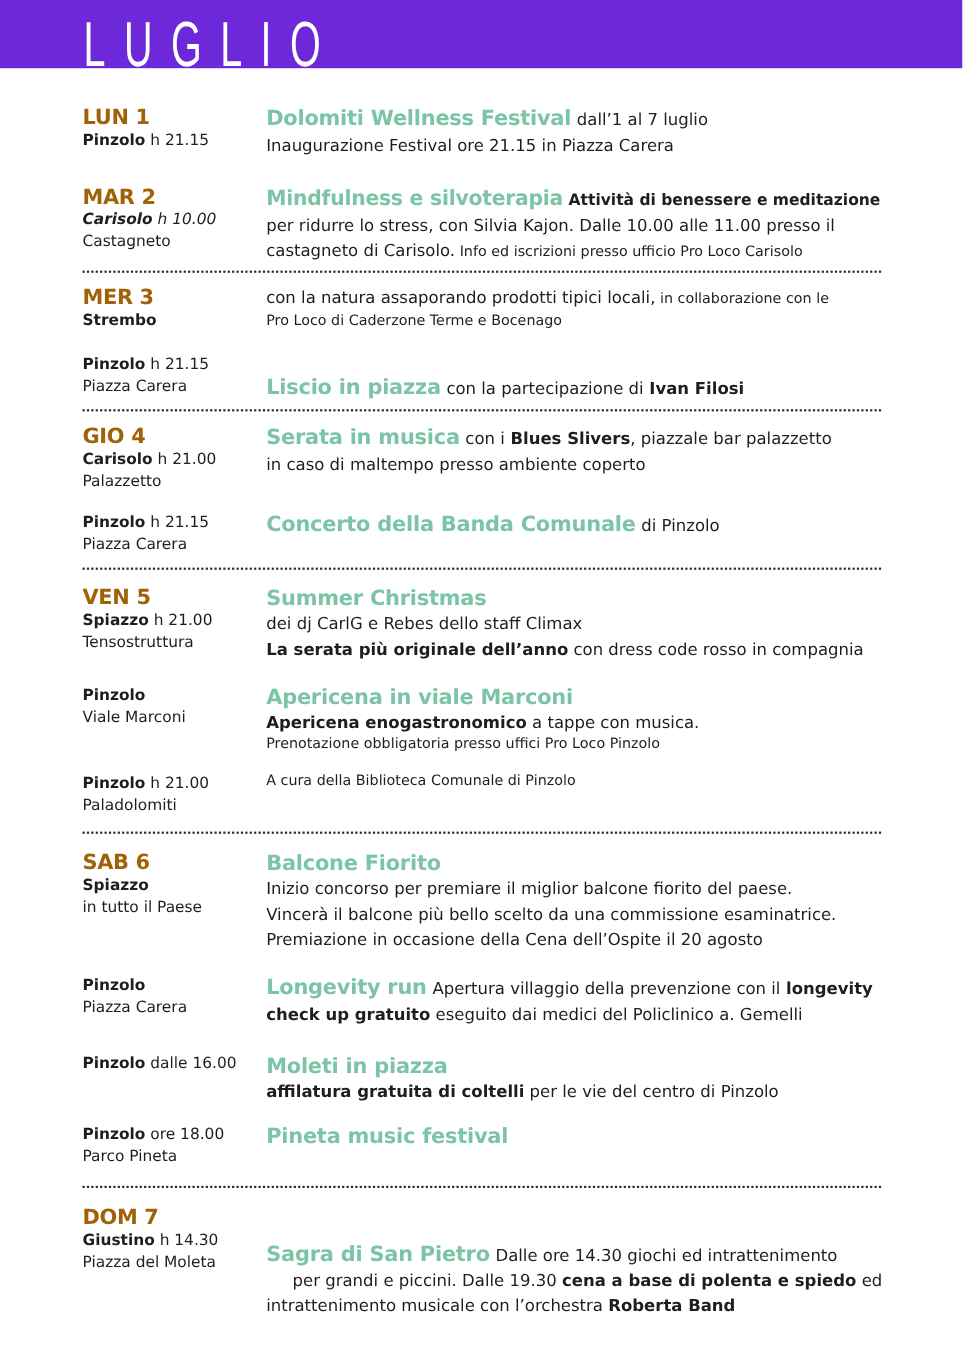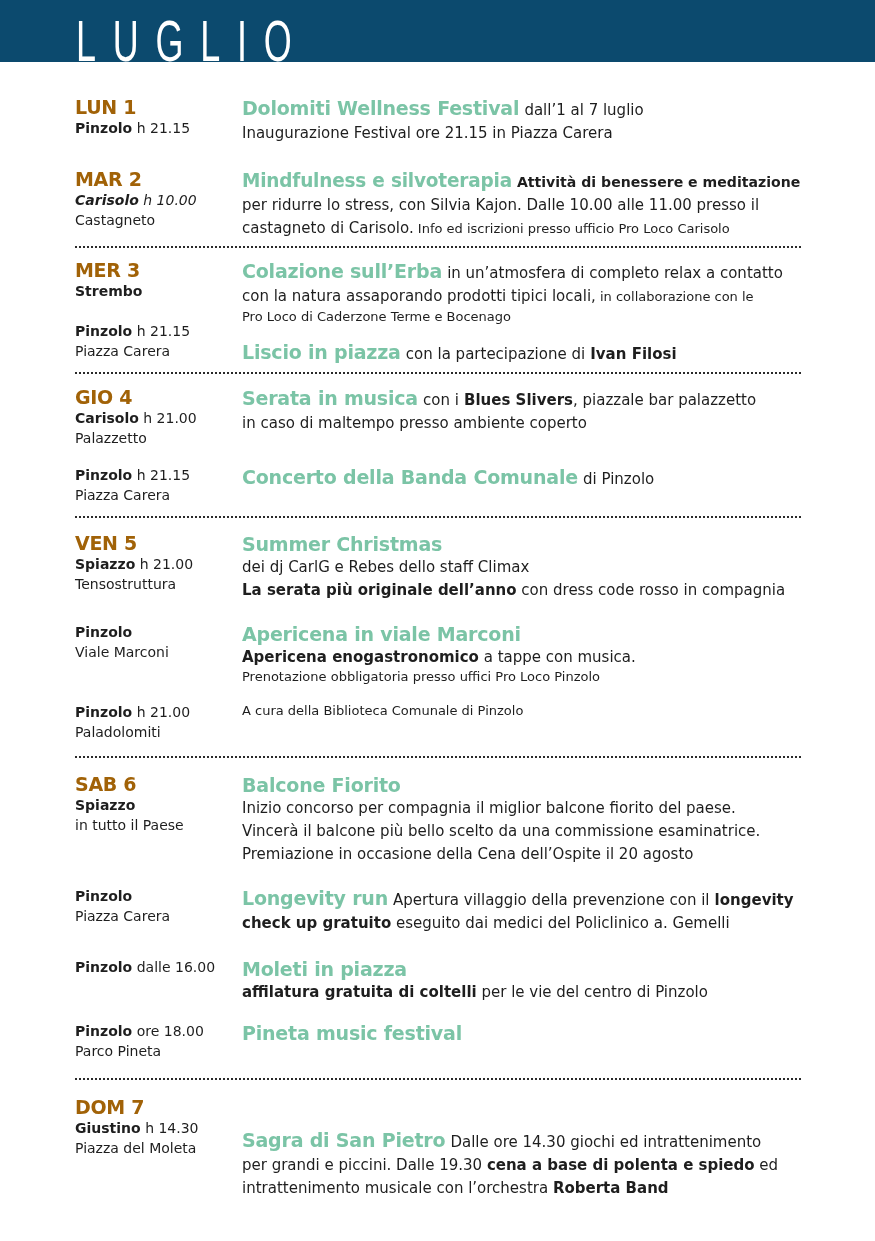--- a/index.html
+++ b/index.html
@@ -1,21 +1,21 @@
 <!DOCTYPE html>
 <html><head>
   <meta charset="utf-8">
   <style>
     * { margin: 0; padding: 0; box-sizing: border-box; }
     html, body { width: 875px; height: 1241px; background: #ffffff; overflow: hidden; }
     body { font-family: "DejaVu Sans", sans-serif; color: #1e1e1e; position: relative; }
 
     .header-band {
       position: absolute; left: 0; top: 0; width: 875px; height: 62px;
-      background: #0c4a6e; overflow: hidden;
+      background: #6d28d9; overflow: hidden;
     }
     .month-title {
       position: absolute; left: 76px; top: 12px;
       font-family: "Liberation Sans", sans-serif;
       font-size: 58px; line-height: 58px; color: #ffffff;
       letter-spacing: 27px; font-weight: normal;
       transform: scaleX(0.62); transform-origin: left top;
       white-space: nowrap;
     }
 
@@ -76,21 +76,20 @@
 </div>
 
 <div class="divider" style="top:246px;"></div>
 
 <div class="row" style="top:259px;">
   <div class="left">
     <div class="day">MER 3</div>
     <div class="place" style="display: block; width: max-content;"><b>Strembo</b></div>
   </div>
   <div class="right">
-    <div class="line" style="display: block; width: max-content;"><span class="title">Colazione sull’Erba</span> <span class="desc">in un’atmosfera di completo relax a contatto</span></div>
     <div class="desc line" style="display: block; width: max-content;"><span>con la natura assaporando prodotti tipici locali,</span><span class="small"> in collaborazione con le</span></div>
     <div class="desc line small" style="line-height: 18px; display: block; width: max-content;"><span>Pro Loco di Caderzone Terme e Bocenago</span></div>
   </div>
 </div>
 <div class="row" style="top:321px;">
   <div class="left">
     <div class="place" style="display: block; width: max-content;"><b>Pinzolo</b> <span>h 21.15</span></div>
     <div class="place" style="display: block; width: max-content;">Piazza Carera</div>
   </div>
   <div class="right" style="top:19px;">
@@ -159,21 +158,21 @@
 <div class="divider" style="top:756px;"></div>
 
 <div class="row" style="top:773px;">
   <div class="left">
     <div class="day">SAB 6</div>
     <div class="place" style="display: block; width: max-content;"><b>Spiazzo</b></div>
     <div class="place" style="display: block; width: max-content;">in tutto il Paese</div>
   </div>
   <div class="right">
     <div class="line" style="display: block; width: max-content;"><span class="title">Balcone Fiorito</span></div>
-    <div class="desc line" style="display: block; width: max-content;"><span>Inizio concorso per compagnia il miglior balcone fiorito del paese.</span></div>
+    <div class="desc line" style="display: block; width: max-content;"><span>Inizio concorso per premiare il miglior balcone fiorito del paese.</span></div>
     <div class="desc line" style="display: block; width: max-content;"><span>Vincerà il balcone più bello scelto da una commissione esaminatrice.</span></div>
     <div class="desc line" style="display: block; width: max-content;"><span>Premiazione in occasione della Cena dell’Ospite il 20 agosto</span></div>
   </div>
 </div>
 <div class="row" style="top:886px;">
   <div class="left">
     <div class="place" style="display: block; width: max-content;"><b>Pinzolo</b></div>
     <div class="place" style="display: block; width: max-content;">Piazza Carera</div>
   </div>
   <div class="right">
@@ -203,16 +202,16 @@
 <div class="divider" style="top:1078px;"></div>
 
 <div class="row" style="top:1096px;">
   <div class="left">
     <div class="day">DOM 7</div>
     <div class="place" style="display: block; width: max-content;"><b>Giustino</b> <span>h 14.30</span></div>
     <div class="place" style="display: block; width: max-content;">Piazza del Moleta</div>
   </div>
   <div class="right">
     <div class="line" style="display: block; width: max-content; margin-top: 32px;"><span class="title">Sagra di San Pietro</span> <span class="desc">Dalle ore 14.30 giochi ed intrattenimento</span></div>
-    <div class="desc line" style="display: block; width: max-content;"><span>per grandi e piccini. Dalle 19.30 </span><b>cena a base di polenta e spiedo</b><span> ed</span></div>
+    <div class="desc line" style="display: block; width: max-content; margin-left: 24px;"><span>per grandi e piccini. Dalle 19.30 </span><b>cena a base di polenta e spiedo</b><span> ed</span></div>
     <div class="desc line" style="display: block; width: max-content;"><span>intrattenimento musicale con l’orchestra </span><b>Roberta Band</b></div>
   </div>
 </div>
 
 </body></html>

